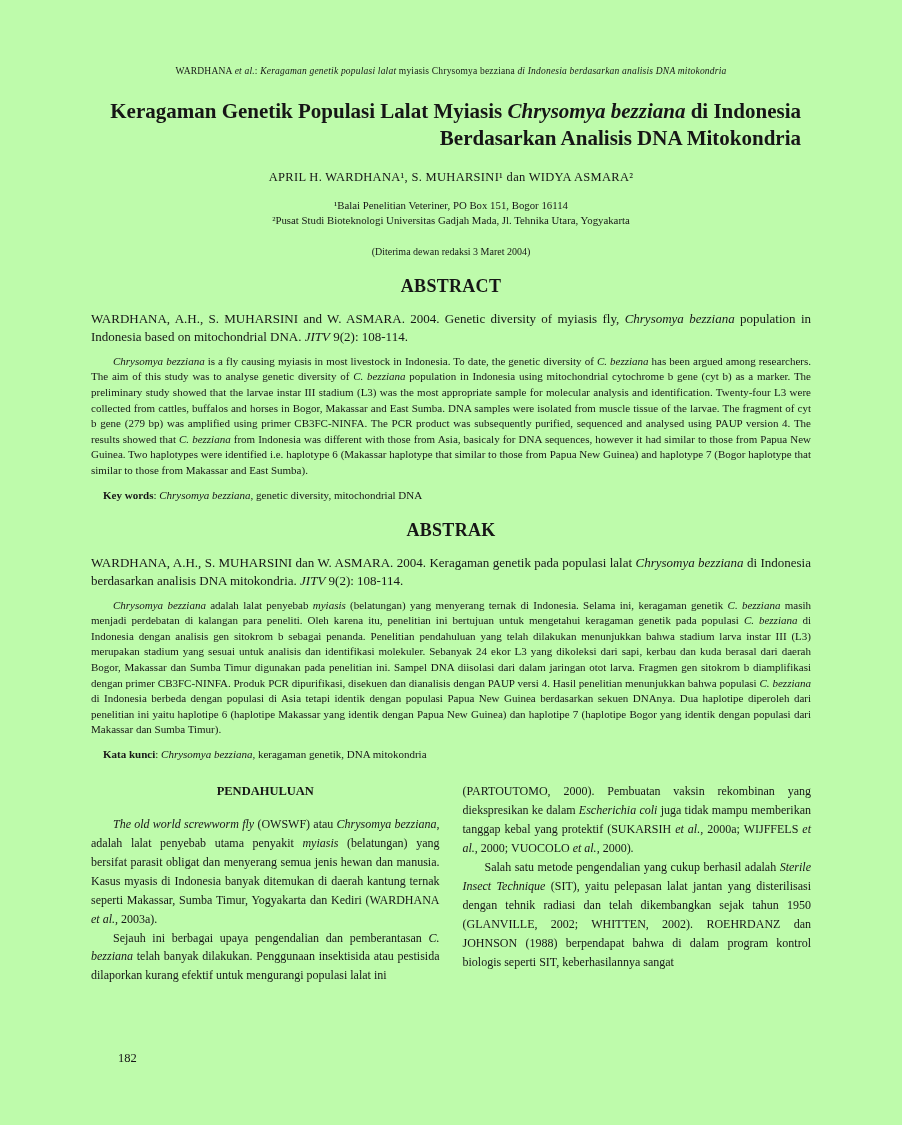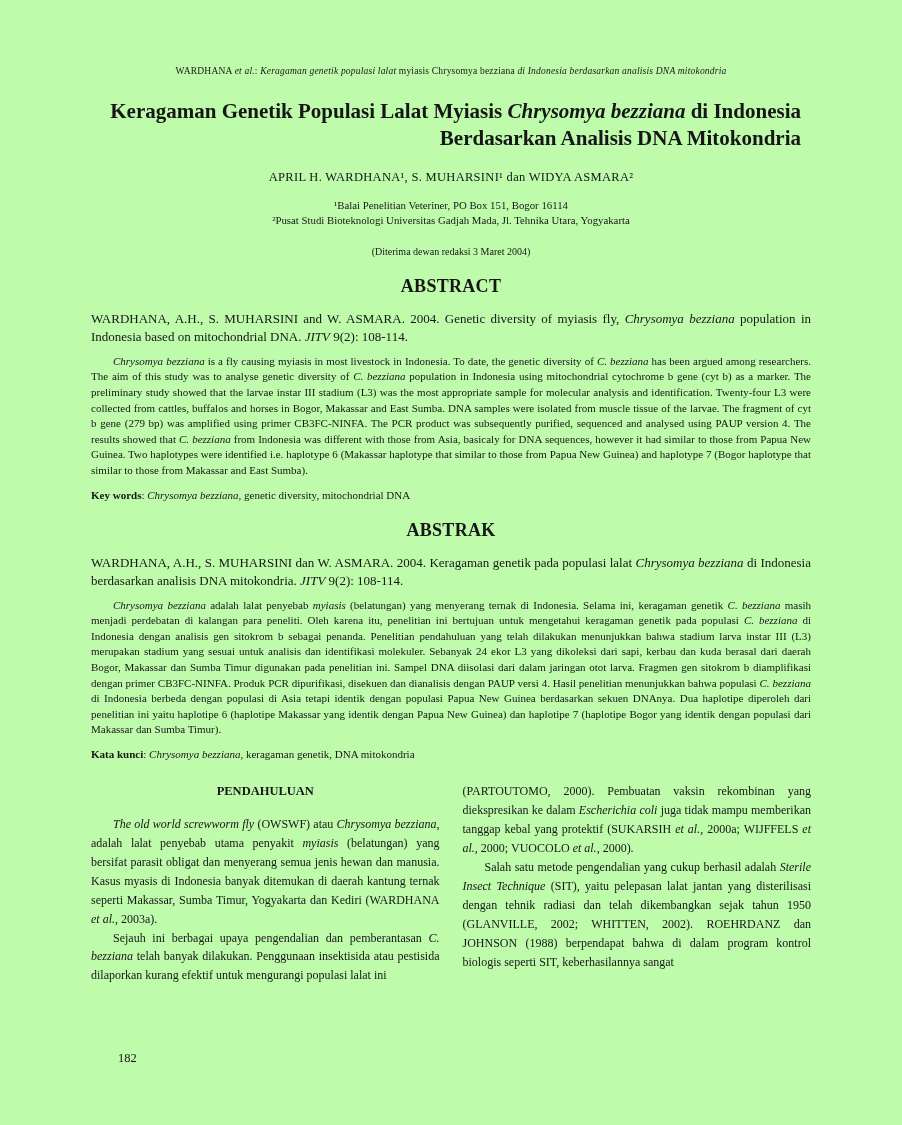--- a/index.html
+++ b/index.html
@@ -73,21 +73,21 @@
 
   .abs-body {
     margin: 7px 0 0;
     text-align: justify;
     text-indent: 22px;
     font-size: 11px;
     line-height: 1.42;
   }
 
   .keywords {
-    margin: 10px 0 0;
+    margin: 10px 12px 0;
     text-align: left;
     font-size: 11px;
   }
   .keywords .kw-label { font-weight: bold; }
 
   .twocol {
     display: flex;
     gap: 23px;
     margin-top: 22px;
     align-items: flex-start;

